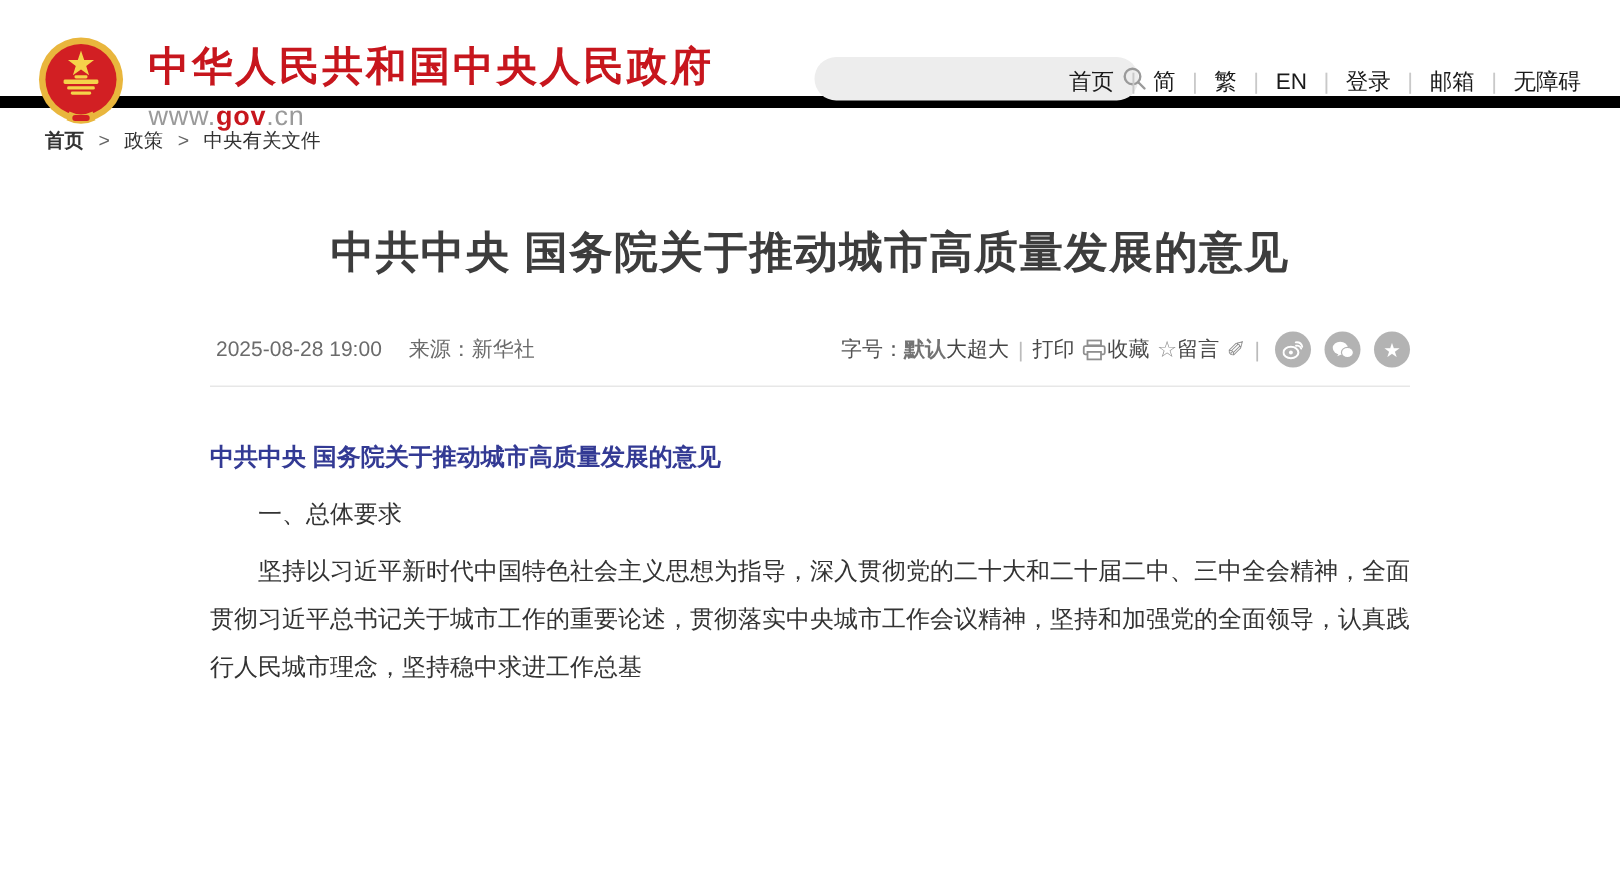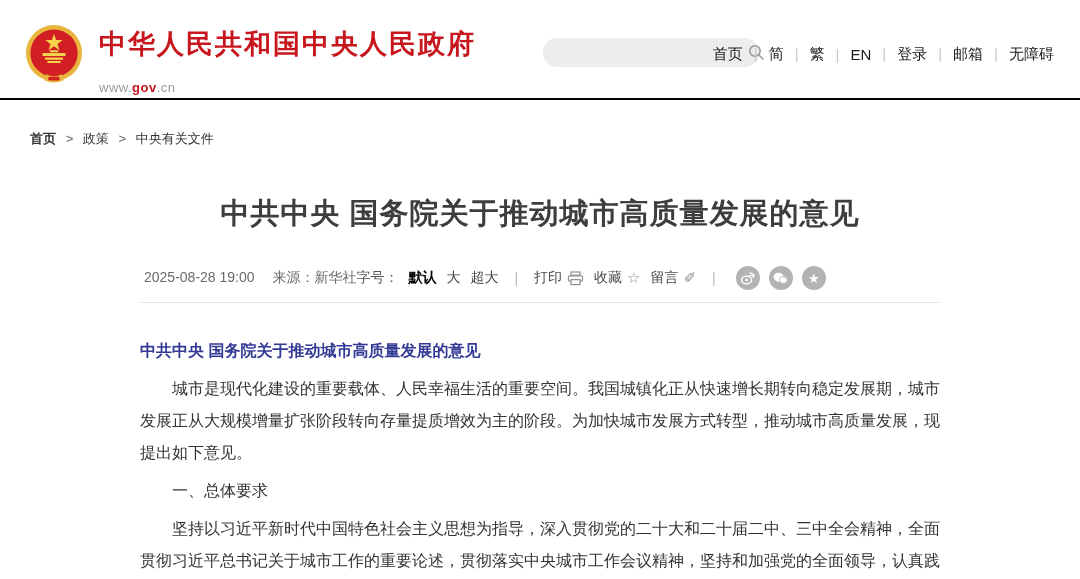--- a/index.html
+++ b/index.html
@@ -1,59 +1,59 @@
 <!DOCTYPE html>
 <html><head>
 <meta charset="utf-8">
 <style>
   * { margin:0; padding:0; box-sizing:border-box; }
   html,body { width:1080px; height:579px; overflow:hidden; background:#fff;
     font-family:"Liberation Sans","DejaVu Sans",sans-serif; }
 
   
-  .site-header { position:relative; height:100px; background:#fff;
-    border-bottom:2px solid #000000; }
+  .site-header { position:relative; height:72px; background:#fff;
+    border-bottom:8px solid #000000; }
   .brand { position:absolute; left:25px; top:24px; display:flex; align-items:flex-start; }
   .emblem { width:58px; height:62px; margin-right:16px; }
   .brand-text { padding-top:6px; }
   .site-title { font-size:27px; font-weight:bold; color:#c7161d; letter-spacing:2px; line-height:1.1; }
-  .site-url { margin-top:20px; font-size:13px; color:#9a9a9a; letter-spacing:.5px; }
+  .site-url { margin-top:7px; font-size:18px; color:#9a9a9a; letter-spacing:.5px; }
   .site-url .gov { color:#c7161d; font-weight:bold; }
 
   .search-box { position:absolute; left:543px; top:38px; width:216px; height:29px;
     background:#ededed; border-radius:15px; display:flex; align-items:center; }
   .search-input { flex:1; height:100%; border:none; outline:none; background:transparent;
     padding:0 8px 0 16px; font-size:14px; color:#333; }
   .search-btn { width:34px; height:29px; border:none; background:transparent; cursor:pointer;
     display:flex; align-items:center; justify-content:center; }
 
   .top-nav { position:absolute; right:26px; top:45px; display:flex; align-items:center;
     list-style:none; font-size:15px; color:#1a1a1a; }
   .top-nav li { cursor:pointer; white-space:nowrap; }
   .top-nav li + li::before { content:"|"; color:#c9c9c9; margin:0 11px; font-weight:normal; }
 
   
-  .breadcrumb { padding:30px 0 0 30px; font-size:13px; color:#333; }
+  .breadcrumb { padding:13px 0 0 30px; font-size:13px; color:#333; }
   .breadcrumb .sep { color:#666; margin:0 6px; }
   .breadcrumb .bc-home { font-weight:bold; }
   .breadcrumb span[data-interactable="true"] { cursor:pointer; }
 
   
   .article { width:800px; margin:0 auto; }
   .article-title { margin-top:46px; text-align:center; font-size:29px; font-weight:bold;
     color:#3d3d3d; letter-spacing:1px; }
 
   .meta-row { margin-top:32px; padding-bottom:12px; border-bottom:1px solid #e7e7e7;
-    display:flex; align-items:center;
+    display:flex; justify-content:space-between; align-items:center;
     font-size:14px; color:#6b6b6b; }
   .meta-left { padding-left:4px; }
   .meta-left .src { margin-left:14px; }
-  .meta-right { display:flex; align-items:center; gap:10px; color:#555; }
+  .meta-right { display:flex; align-items:center; color:#555; }
   .meta-right .pipe { color:#bbb; margin:0 6px; }
-  .fs-default { color:#000000; font-weight:bold; cursor:pointer; }
+  .fs-default { color:#737373; font-weight:bold; cursor:pointer; }
   .fs-opt { color:#444; cursor:pointer; }
   .tool { display:flex; align-items:center; gap:5px; cursor:pointer; color:#4a4a4a; }
   .tool .glyph { color:#8f8f8f; font-size:15px; }
   .share-icons { display:flex; gap:9px; margin-left:4px; }
   .share-circle { width:24px; height:24px; border-radius:50%; background:#b3b3b3;
     display:flex; align-items:center; justify-content:center; cursor:pointer; }
   .share-circle svg { display:block; }
   .qzone-star { color:#fff; font-size:13px; line-height:1; }
 
   
@@ -169,17 +169,16 @@
         </span>
         <span class="share-circle" data-interactable="true">
           <span class="qzone-star" data-interactable="false">★</span>
         </span>
       </span>
     </div>
   </div>
 
   <div class="article-body" data-interactable="false">
     <p class="doc-title" data-interactable="false">中共中央 国务院关于推动城市高质量发展的意见</p>
-    <p data-interactable="false">城市是现代化建设的重要载体、人民幸福生活的重要空间。我国城镇化正从快速增长期转向稳定发展期，城市发展正从大规模增量扩张阶段转向存量提质增效为主的阶段。为加快城市发展方式转型，推动城市高质量发展，现提出如下意见。</p>
     <p class="sec-heading" data-interactable="false">一、总体要求</p>
     <p data-interactable="false">坚持以习近平新时代中国特色社会主义思想为指导，深入贯彻党的二十大和二十届二中、三中全会精神，全面贯彻习近平总书记关于城市工作的重要论述，贯彻落实中央城市工作会议精神，坚持和加强党的全面领导，认真践行人民城市理念，坚持稳中求进工作总基</p>
   </div>
 </main>
 
 </body></html>

